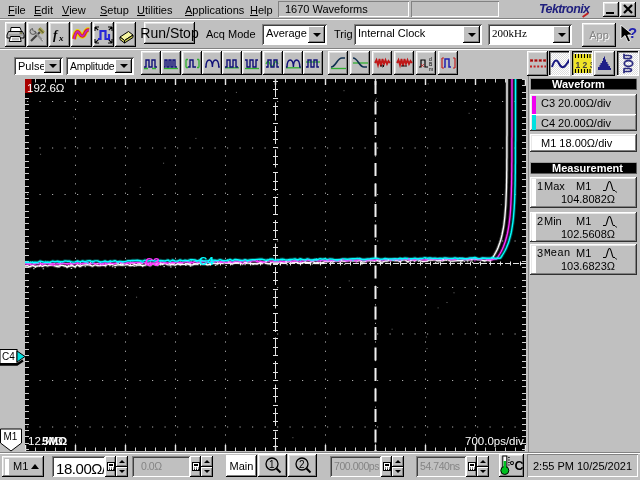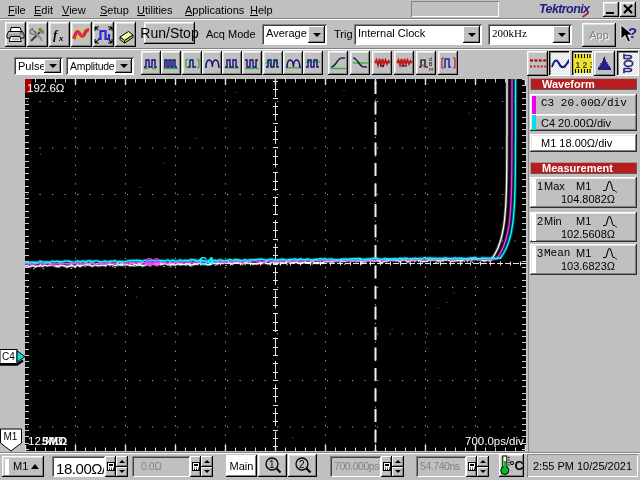--- a/index.html
+++ b/index.html
@@ -6,35 +6,38 @@
 .abs{position:absolute;}
 .raised{background:#c0c0c0;box-shadow:inset -1px -1px 0 #000,inset 1px 1px 0 #fff,inset -2px -2px 0 #828282,inset 2px 2px 0 #dfdfdf;}
 .raised2{background:#c0c0c0;box-shadow:inset -1px -1px 0 #303030,inset 1px 1px 0 #fff,inset -2px -2px 0 #808080,inset 2px 2px 0 #e8e8e8;}
 .sunkeng{background:#c0c0c0;box-shadow:inset 1px 1px 0 #828282,inset -1px -1px 0 #fff;}
 .btxt{display:flex;align-items:center;justify-content:center;}
 .combo{background:#fff;box-shadow:inset 1px 1px 0 #828282,inset -1px -1px 0 #fff,inset 2px 2px 0 #404040;}
 .combo .cv{position:absolute;left:4px;top:3px;white-space:nowrap;}
 .carr{position:absolute;top:2px;right:2px;bottom:2px;width:17px;background:#c0c0c0;box-shadow:inset -1px -1px 0 #000,inset 1px 1px 0 #fff,inset -2px -2px 0 #828282;display:flex;align-items:center;justify-content:center;}
 .tri-d{width:0;height:0;border-left:4px solid transparent;border-right:4px solid transparent;border-top:4px solid #000;}
 .tri-u{width:0;height:0;border-left:4px solid transparent;border-right:4px solid transparent;border-bottom:4px solid #000;}
-.hdr{background:#b91c1c;color:#fff;font-weight:bold;display:flex;align-items:center;padding-left:12px;box-shadow:inset 1px 1px 0 #9d9d9d,inset -1px -1px 0 #5a5a5a;}
+.hdr{background:#000000;color:#fff;font-weight:bold;display:flex;align-items:center;padding-left:22px;box-shadow:inset 1px 1px 0 #9d9d9d,inset -1px -1px 0 #5a5a5a;}
 .spin{position:absolute;width:12px;}
 .spin div{position:absolute;left:0;right:0;height:50%;background:#c0c0c0;box-shadow:inset -1px -1px 0 #000,inset 1px 1px 0 #fff,inset -2px -2px 0 #828282;display:flex;align-items:center;justify-content:center;}
 .spin .dn{top:50%;}
 .kpb{position:absolute;background:#c0c0c0;box-shadow:inset -1px -1px 0 #000,inset 1px 1px 0 #fff,inset -2px -2px 0 #828282;display:flex;align-items:center;justify-content:center;}
 .u{text-decoration:underline;}
 </style></head><body>
 <div id="w">
 <div class="abs" style="left:8px;top:3px;height:14px;line-height:14px;"><span class="u">F</span>ile</div>
     <div class="abs" style="left:34px;top:3px;height:14px;line-height:14px;"><span class="u">E</span>dit</div>
     <div class="abs" style="left:62px;top:3px;height:14px;line-height:14px;"><span class="u">V</span>iew</div>
     <div class="abs" style="left:100px;top:3px;height:14px;line-height:14px;"><span class="u">S</span>etup</div>
     <div class="abs" style="left:137px;top:3px;height:14px;line-height:14px;"><span class="u">U</span>tilities</div>
     <div class="abs" style="left:185px;top:3px;height:14px;line-height:14px;"><span class="u">A</span>pplications</div>
     <div class="abs" style="left:250px;top:3px;height:14px;line-height:14px;"><span class="u">H</span>elp</div>
+    <div class="abs sunkeng" style="left:278px;top:1px;width:131px;height:16px;">
+      <div style="position:absolute;left:7px;top:2px;">1670 Waveforms</div>
+    </div>
     <div class="abs sunkeng" style="left:411px;top:1px;width:88px;height:16px;"></div>
     <div class="abs" style="left:539px;top:2px;width:52px;height:14px;font-size:12.5px;font-weight:bold;font-style:italic;color:#20207e;letter-spacing:-0.6px;">Tektronix<div style="position:absolute;right:2px;bottom:0px;width:7px;height:2px;background:#c02020;transform:rotate(-35deg);"></div></div>
     <div class="abs raised" style="left:603px;top:2px;width:16px;height:15px;">
       <div style="position:absolute;left:3px;bottom:3px;width:8px;height:2px;background:#000;"></div>
     </div>
     <div class="abs raised" style="left:620px;top:2px;width:16px;height:15px;"><svg width="16" height="15" viewBox="0 0 16 15">
         <path d="M4 3 L12 11 M12 3 L4 11" stroke="#000" stroke-width="2.2"></path>
       </svg></div>
     <div class="abs" style="left:0;top:18px;width:640px;height:1px;background:#828282;"></div>
     <div class="abs" style="left:0;top:19px;width:640px;height:1px;background:#fff;"></div>
@@ -485,21 +488,21 @@
 <rect x="0" y="1.5" width="17" height="14" fill="#fff" stroke="#000" stroke-width="1"></rect>
 <path d="M17 3 l8 5.5 -8 5.5 z" fill="#00e0e0" stroke="#000" stroke-width="1"></path>
 <text x="2" y="12" font-size="10">C4</text>
     </svg>
     <svg class="abs" style="left:0px;top:428px;" width="26" height="24" viewBox="0 0 26 24">
 <path d="M0.5 1 h21 v14 l-10.5 8 -10.5 -8 z" fill="#fff" stroke="#000" stroke-width="1"></path>
 <text x="3.5" y="12" font-size="10">M1</text>
     </svg>
     <div class="abs" style="left:528px;top:76px;width:1px;height:376px;background:#888;"></div>
     <div class="abs hdr" style="left:530px;top:78px;width:107px;height:12px;">Waveform</div>
-    <div class="abs raised2" style="left:530px;top:94px;width:107px;height:28px;background:#c0c0c0;font-family:Liberation Mono, monospace;">
+    <div class="abs raised2" style="left:530px;top:94px;width:107px;height:28px;background:#c0c0c0;">
       <div style="position:absolute;left:1.5px;top:1.5px;bottom:1.5px;width:4.5px;background:#f000f0;"></div>
       <div style="position:absolute;left:11px;top:3px;">C3 20.00Ω/div</div>
     </div>
     <div class="abs raised2" style="left:530px;top:113.5px;width:107px;height:17.5px;background:#c0c0c0;">
       <div style="position:absolute;left:1.5px;top:1.5px;bottom:1.5px;width:4.5px;background:#00e0e0;"></div>
       <div style="position:absolute;left:11px;top:3px;">C4 20.00Ω/div</div>
     </div>
     <div class="abs raised2" style="left:530px;top:134px;width:107px;height:17.5px;background:#fff;">
       <div style="position:absolute;left:1.5px;top:1.5px;bottom:1.5px;width:4.5px;background:#fff;"></div>
       <div style="position:absolute;left:11px;top:3px;">M1 18.00Ω/div</div>

